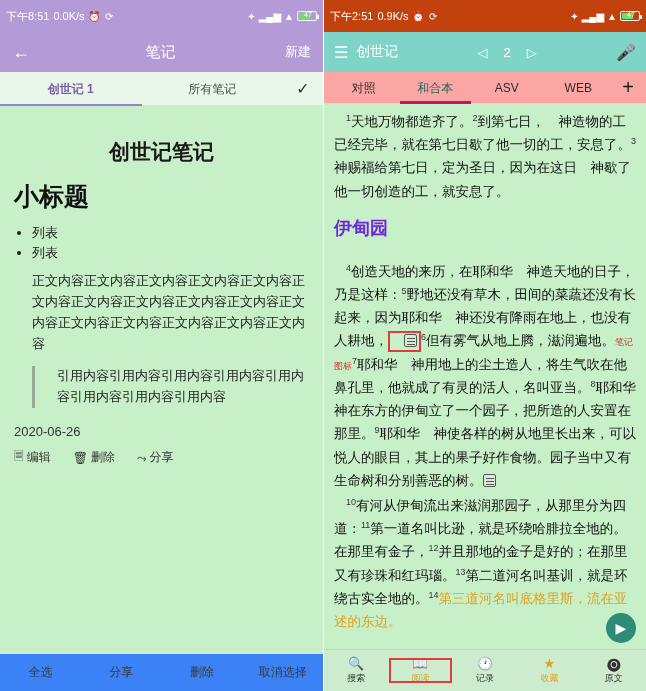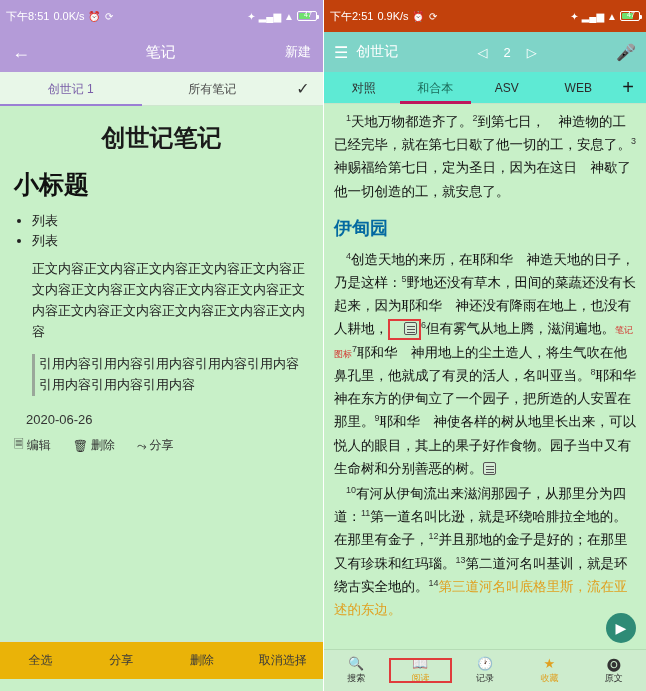--- a/index.html
+++ b/index.html
@@ -45,68 +45,68 @@
   .topbar .action { font-size: 13px; }
 
   .tabsrow {
     height: 34px; background: #e8f7e8; display: flex; align-items: center;
     border-bottom: 1px solid #cfe6cf;
   }
   .tabsrow .tab {
     flex: 1; text-align: center; font-size: 12px; color: #4a4a4a;
     height: 34px; line-height: 34px;
   }
-  .tabsrow .tab.active { color: #7a5fa8; border-bottom: 2px solid #9b7fd4; font-weight: normal; }
+  .tabsrow .tab.active { color: #7a5fa8; border-bottom: 2px solid #9b7fd4; font-weight: bold; }
   .tabsrow .check { width: 40px; text-align: center; font-size: 16px; color: #333; }
 
   .note-body { padding: 10px 14px 0 14px; }
-  .note-title { text-align: center; font-size: 24px; font-weight: bold; color: #1a1a1a; margin: 6px 0 14px; }
+  .note-title { text-align: center; font-size: 21px; font-weight: bold; color: #1a1a1a; margin: 22px 0 14px; }
   .note-ref { font-size: 14px; color: #222; margin-bottom: 6px; }
   .note-h2 { font-size: 25px; font-weight: bold; color: #111; margin: 2px 0 10px; }
   .bullets { margin: 0 0 8px 18px; }
   .bullets li { font-size: 13px; color: #222; line-height: 1.55; list-style: disc; }
   .para { font-size: 13px; color: #222; line-height: 1.6; padding-left: 18px; }
   .quote {
-    margin: 12px 0 0 18px; padding-left: 4px; border-left: 3px solid #9aa79a;
+    margin: 12px 0 0 18px; padding-left: 22px; border-left: 3px solid #9aa79a;
     font-size: 13px; color: #222; line-height: 1.6;
   }
-  .note-date { font-size: 13px; color: #333; margin: 16px 0 8px 12px; }
+  .note-date { font-size: 13px; color: #333; margin: 16px 0 8px 0; }
   .note-actions { display: flex; gap: 22px; font-size: 12px; color: #333; padding-bottom: 10px; }
   .note-actions .act { display: flex; align-items: center; gap: 3px; }
 
   .bottombar {
-    position: absolute; left: 0; bottom: 12px; width: 100%; height: 38px;
-    background: #eab308; border-top: 1px solid #cfe6cf;
+    position: absolute; left: 0; bottom: 0; width: 100%; height: 38px;
+    background: #3b82f6; border-top: 1px solid #cfe6cf;
     display: flex; align-items: center;
   }
   .bottombar .bb { flex: 1; text-align: center; font-size: 12px; color: #3a3a3a; }
 
   
   .topbar2 {
     height: 40px; background: #7fd4c8; color: #fff;
     display: flex; align-items: center; padding: 0 10px; gap: 8px;
   }
   .topbar2 .menu { font-size: 16px; }
   .topbar2 .bt { font-size: 14px; }
   .topbar2 .nav { flex: 1; display: flex; align-items: center; justify-content: center; gap: 16px; font-size: 13px; }
   .topbar2 .mic { font-size: 16px; }
 
   .vtabs {
-    height: 32px; background: #5eead4; display: flex; align-items: center;
+    height: 32px; background: #fca5a5; display: flex; align-items: center;
     border-bottom: 1px solid #c6e4c6; padding: 0 4px;
   }
   .vtabs .vt { flex: 1; text-align: center; font-size: 12px; color: #2c2c2c; height: 32px; line-height: 32px; }
   .vtabs .vt.active { color: #1a6b5a; border-bottom: 3px solid #be185d; font-weight: normal; }
   .vtabs .plus { width: 28px; text-align: center; font-size: 20px; color: #1a1a1a; }
 
   .bible { padding: 6px 10px 0 10px; font-size: 13.5px; line-height: 1.72; color: #111; }
   .bible p { margin-bottom: 2px; text-indent: 0; }
   .bible .indent { text-indent: 12px; }
   .vn { font-size: 9px; vertical-align: super; color: #333; }
-  .sec-h { font-size: 18px; font-weight: bold; margin: 10px 0 4px; color: #0369a1; }
+  .sec-h { font-size: 18px; font-weight: bold; margin: 10px 0 16px; color: #6d28d9; }
   .note-ic {
     display: inline-block; width: 13px; height: 13px; border: 1px solid #555;
     border-radius: 2px; vertical-align: -2px; position: relative; background: #d6ecd6;
   }
   .note-ic::before {
     content: ""; position: absolute; left: 2px; top: 3px; width: 8px; height: 1px;
     background: #555; box-shadow: 0 3px 0 #555, 0 6px 0 #555;
   }
   .tip-red { color: #d4342f; font-size: 9px; }
   .hl-box {

